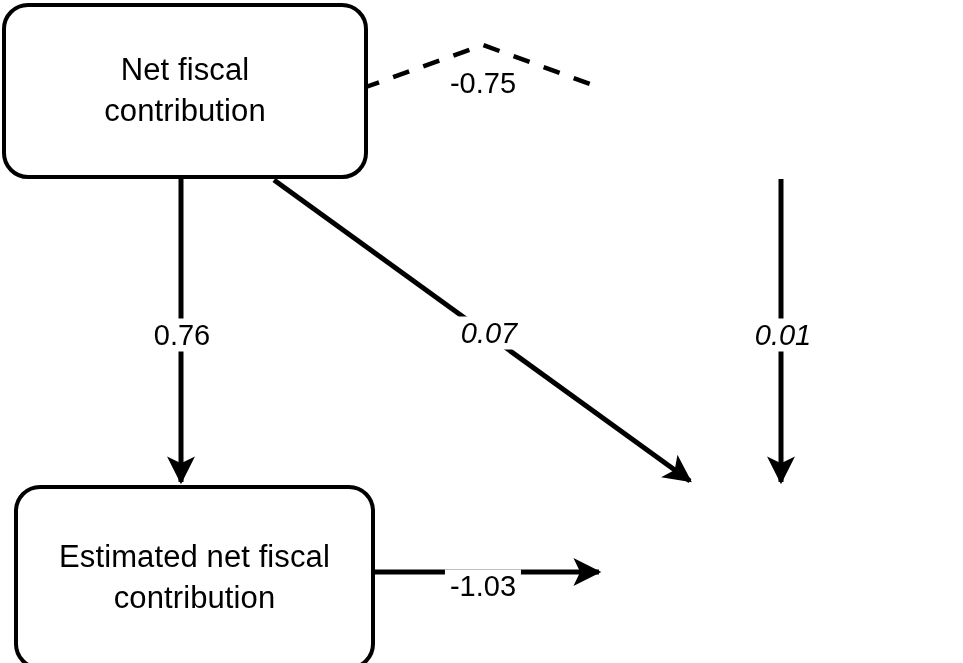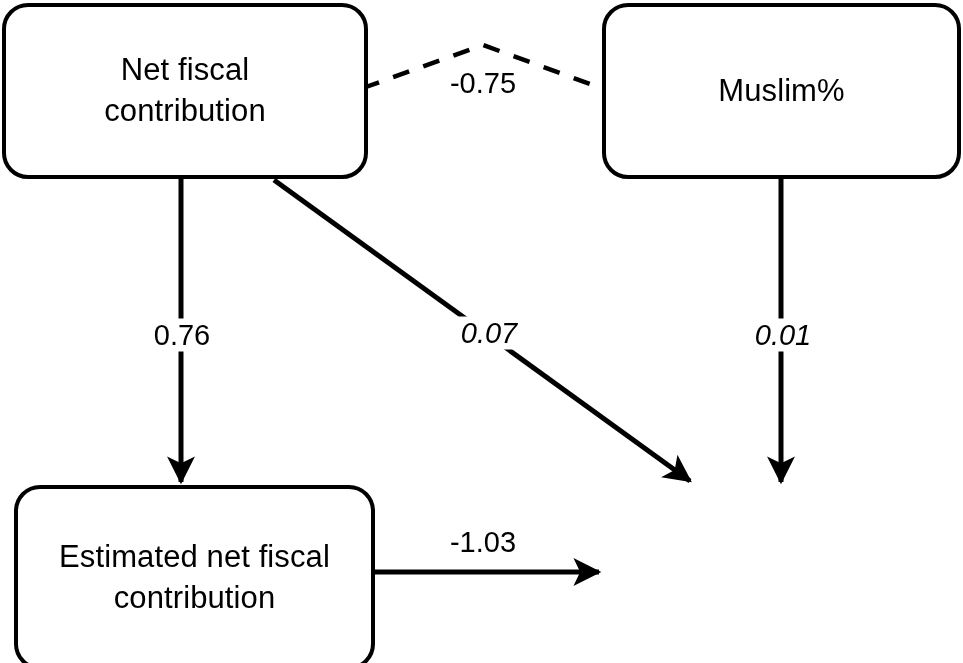--- a/index.html
+++ b/index.html
@@ -82,33 +82,30 @@
     <line x1="781" y1="179" x2="781" y2="482" stroke="#000000" stroke-width="5" marker-end="url(#arrowhead)"></line>
 
     <line x1="364" y1="572" x2="599" y2="572" stroke="#000000" stroke-width="5" marker-end="url(#arrowhead)"></line>
   </svg>
 
   <div class="node" style="left:2px; top:3px; width:366px; height:176px;">
     <span class="node-label">Net fiscal
 contribution</span>
   </div>
 
-  <div class="node" style="left:602px; top:3px; width:359px; height:176px;">
-    <span class="node-label">Muslim%</span>
-  </div>
 
   <div class="node" style="left:14px; top:485px; width:361px; height:185px;">
     <span class="node-label">Estimated net fiscal
 contribution</span>
   </div>
 
 
   <span class="edge-label" style="left:483px; top:38px;margin-top:45px;">-0.75</span>
 
   <span class="edge-label" style="left:182px; top:335px;">0.76</span>
 
   <span class="edge-label italic" style="left:489px; top:333px;font-style:italic;">0.07</span>
 
   <span class="edge-label italic" style="left:783px; top:335px;">0.01</span>
 
-  <span class="edge-label" style="left:483px; top:542px;">-1.03</span>
+  <span class="edge-label" style="left:483px; top:586px;">-1.03</span>
 
 </div>
 
 </body></html>

